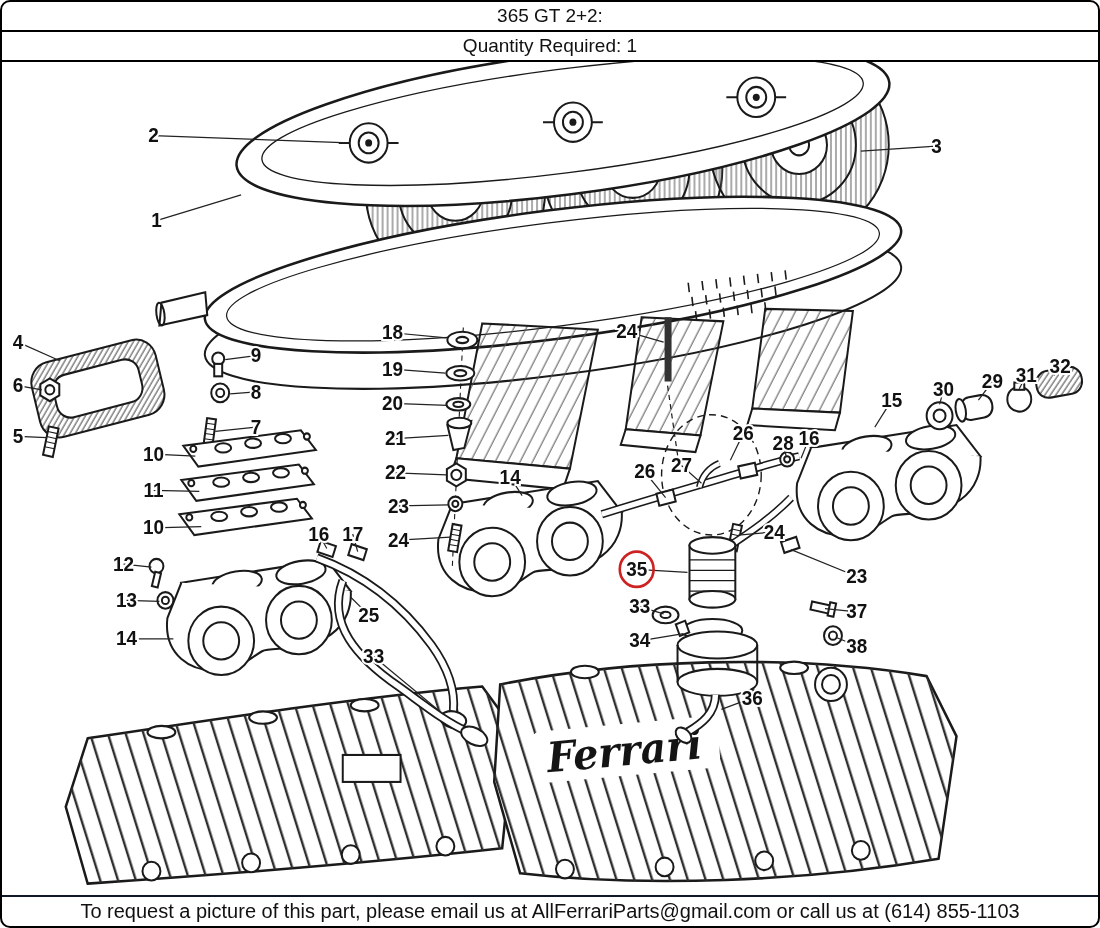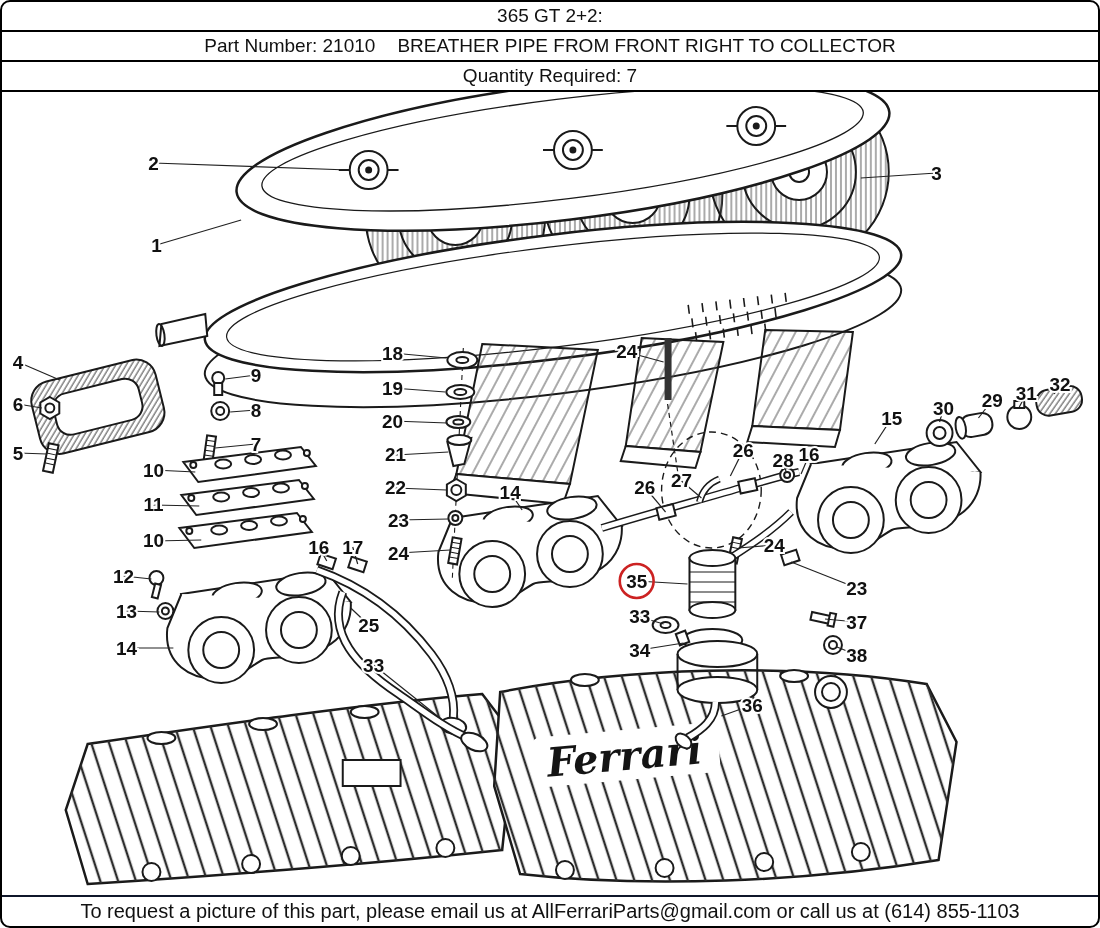--- a/index.html
+++ b/index.html
@@ -23,27 +23,23 @@
 </style>
 </head>
 <body>
 
 <div class="page">
 
   <div class="hrow">
     <span>365 GT 2+2:</span>
   </div>
 
+
   <div class="hrow">
-    <span>Part Number: 21010</span>
-    <span>BREATHER PIPE FROM FRONT RIGHT TO COLLECTOR</span>
-  </div>
-
-  <div class="hrow">
-    <span>Quantity Required: 7</span>
+    <span>Quantity Required: 1</span>
   </div>
 
   <div class="diagram-wrap">
     <svg id="diagram-svg" viewBox="0 0 1100 803" preserveAspectRatio="none">
       <defs>
         <pattern id="pleat" width="5" height="5" patternUnits="userSpaceOnUse">
           <line x1="2" y1="0" x2="2" y2="5" stroke="#555" stroke-width="1"></line>
         </pattern>
         <pattern id="dense" width="4.5" height="4.5" patternUnits="userSpaceOnUse" patternTransform="rotate(45)">
           <line x1="1" y1="0" x2="1" y2="4.5" stroke="#444" stroke-width="1"></line>

